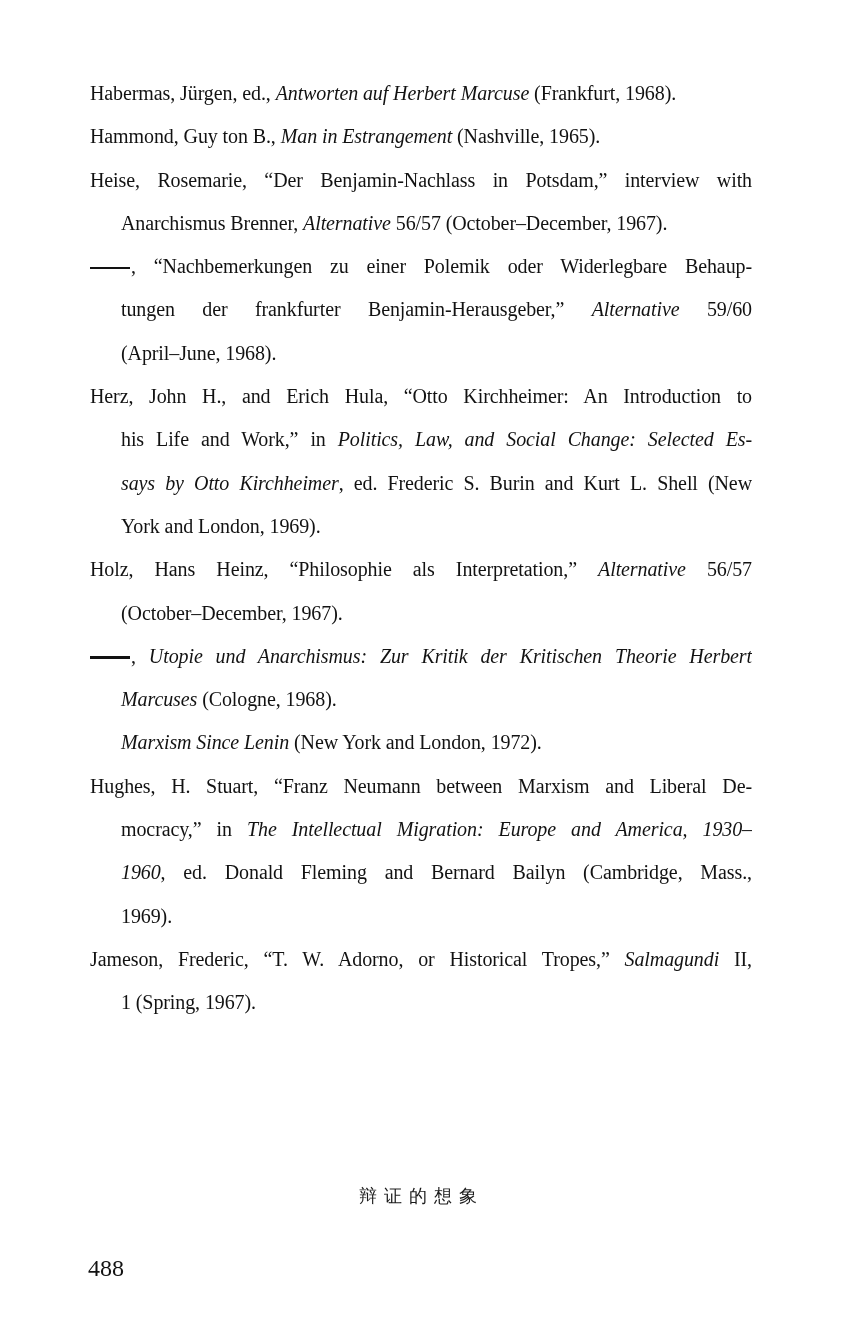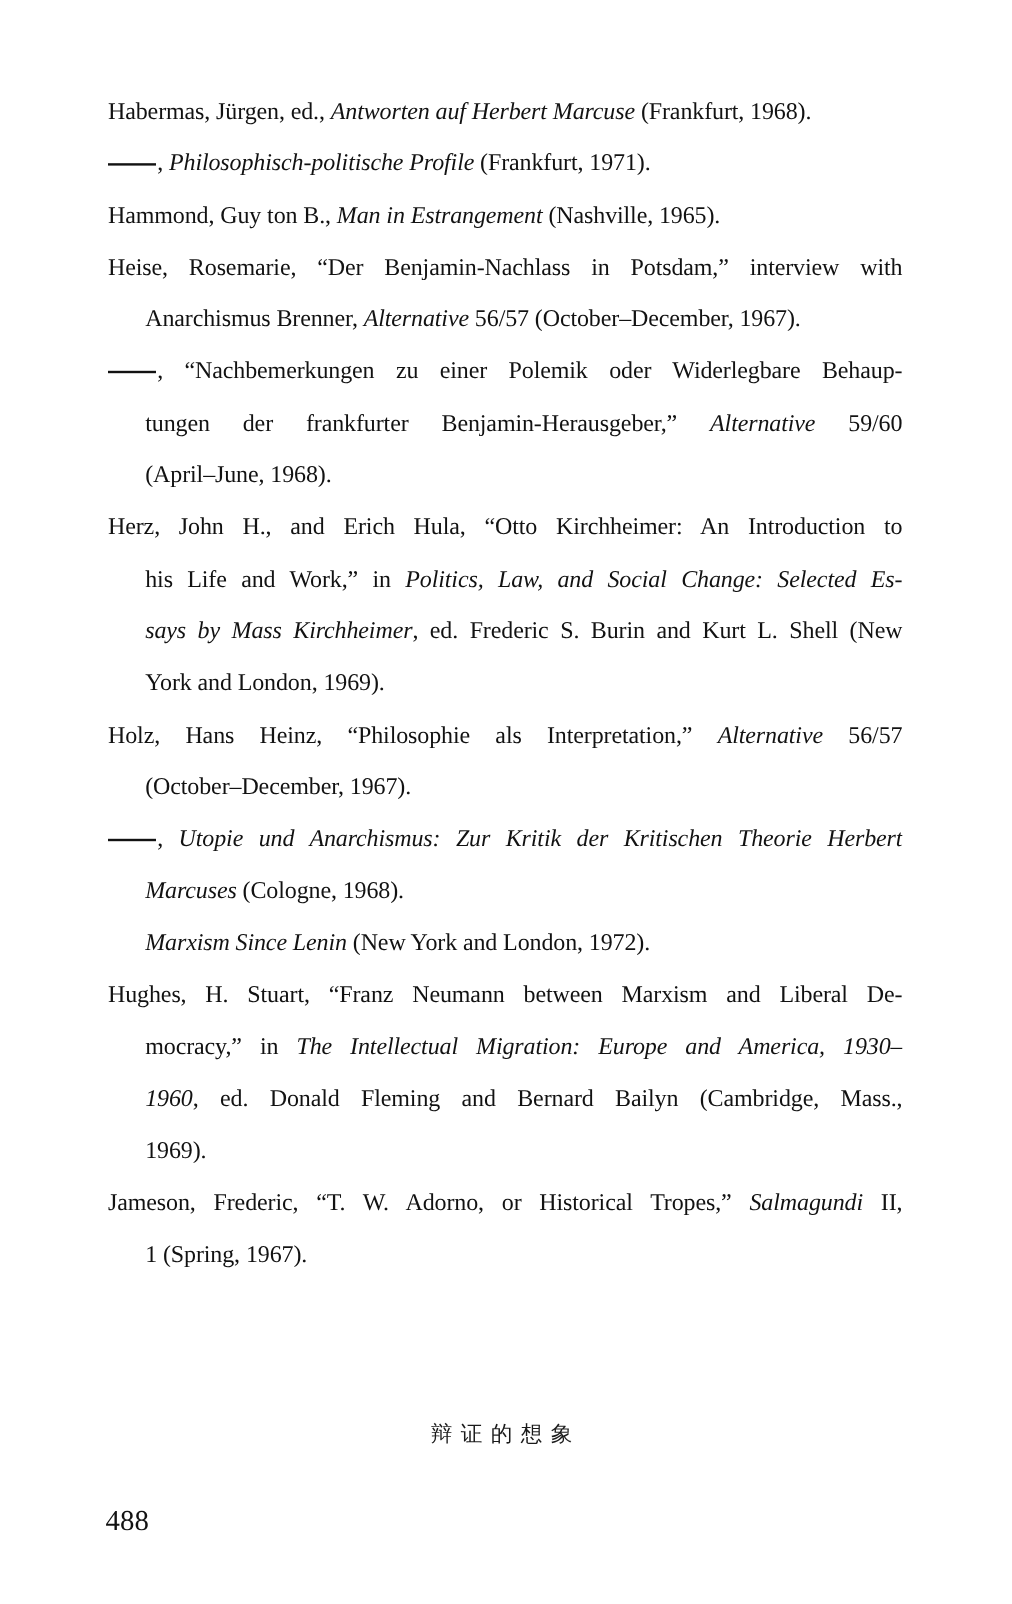--- a/index.html
+++ b/index.html
@@ -68,38 +68,35 @@
 </style>
 </head>
 <body>
 
 <div class="page">
   <div class="bib">
       <div class="entry">
         <div class="line"><span>Habermas, Jürgen, ed., </span><em>Antworten auf Herbert Marcuse</em><span> (Frankfurt, 1968).</span></div>
       </div>
       <div class="entry">
-        <div class="line"><span class="author-dash"></span><span>, </span><em>Philosophisch-politische Profile</em><span> (Frankfurt, 1971).</span></div>
-      </div>
-      <div class="entry">
         <div class="line"><span>Hammond, Guy ton B., </span><em>Man in Estrangement</em><span> (Nashville, 1965).</span></div>
       </div>
       <div class="entry">
         <div class="line fill"><span>Heise, Rosemarie, “Der Benjamin-Nachlass in Potsdam,” interview with</span></div>
         <div class="line cont"><span>Anarchismus Brenner, </span><em>Alternative</em><span> 56/57 (October–December, 1967).</span></div>
       </div>
       <div class="entry">
         <div class="line fill"><span class="author-dash"></span><span>, “Nachbemerkungen zu einer Polemik oder Widerlegbare Behaup-</span></div>
         <div class="line cont fill"><span>tungen der frankfurter Benjamin-Herausgeber,” </span><em>Alternative</em><span> 59/60</span></div>
         <div class="line cont"><span>(April–June, 1968).</span></div>
       </div>
       <div class="entry">
         <div class="line fill"><span>Herz, John H., and Erich Hula, “Otto Kirchheimer: An Introduction to</span></div>
         <div class="line cont fill"><span>his Life and Work,” in </span><em>Politics, Law, and Social Change: Selected Es-</em></div>
-        <div class="line cont fill"><em>says by Mass Kirchheimer</em><span>, ed. Frederic S. Burin and Kurt L. Shell (New</span></div>
+        <div class="line cont fill"><em>says by Otto Kirchheimer</em><span>, ed. Frederic S. Burin and Kurt L. Shell (New</span></div>
         <div class="line cont"><span>York and London, 1969).</span></div>
       </div>
       <div class="entry">
         <div class="line fill"><span>Holz, Hans Heinz, “Philosophie als Interpretation,” </span><em>Alternative</em><span> 56/57</span></div>
         <div class="line cont"><span>(October–December, 1967).</span></div>
       </div>
       <div class="entry">
         <div class="line fill"><span class="author-dash"></span><span>, </span><em>Utopie und Anarchismus: Zur Kritik der Kritischen Theorie Herbert</em></div>
         <div class="line cont"><em>Marcuses</em><span> (Cologne, 1968).</span></div>
       </div>

